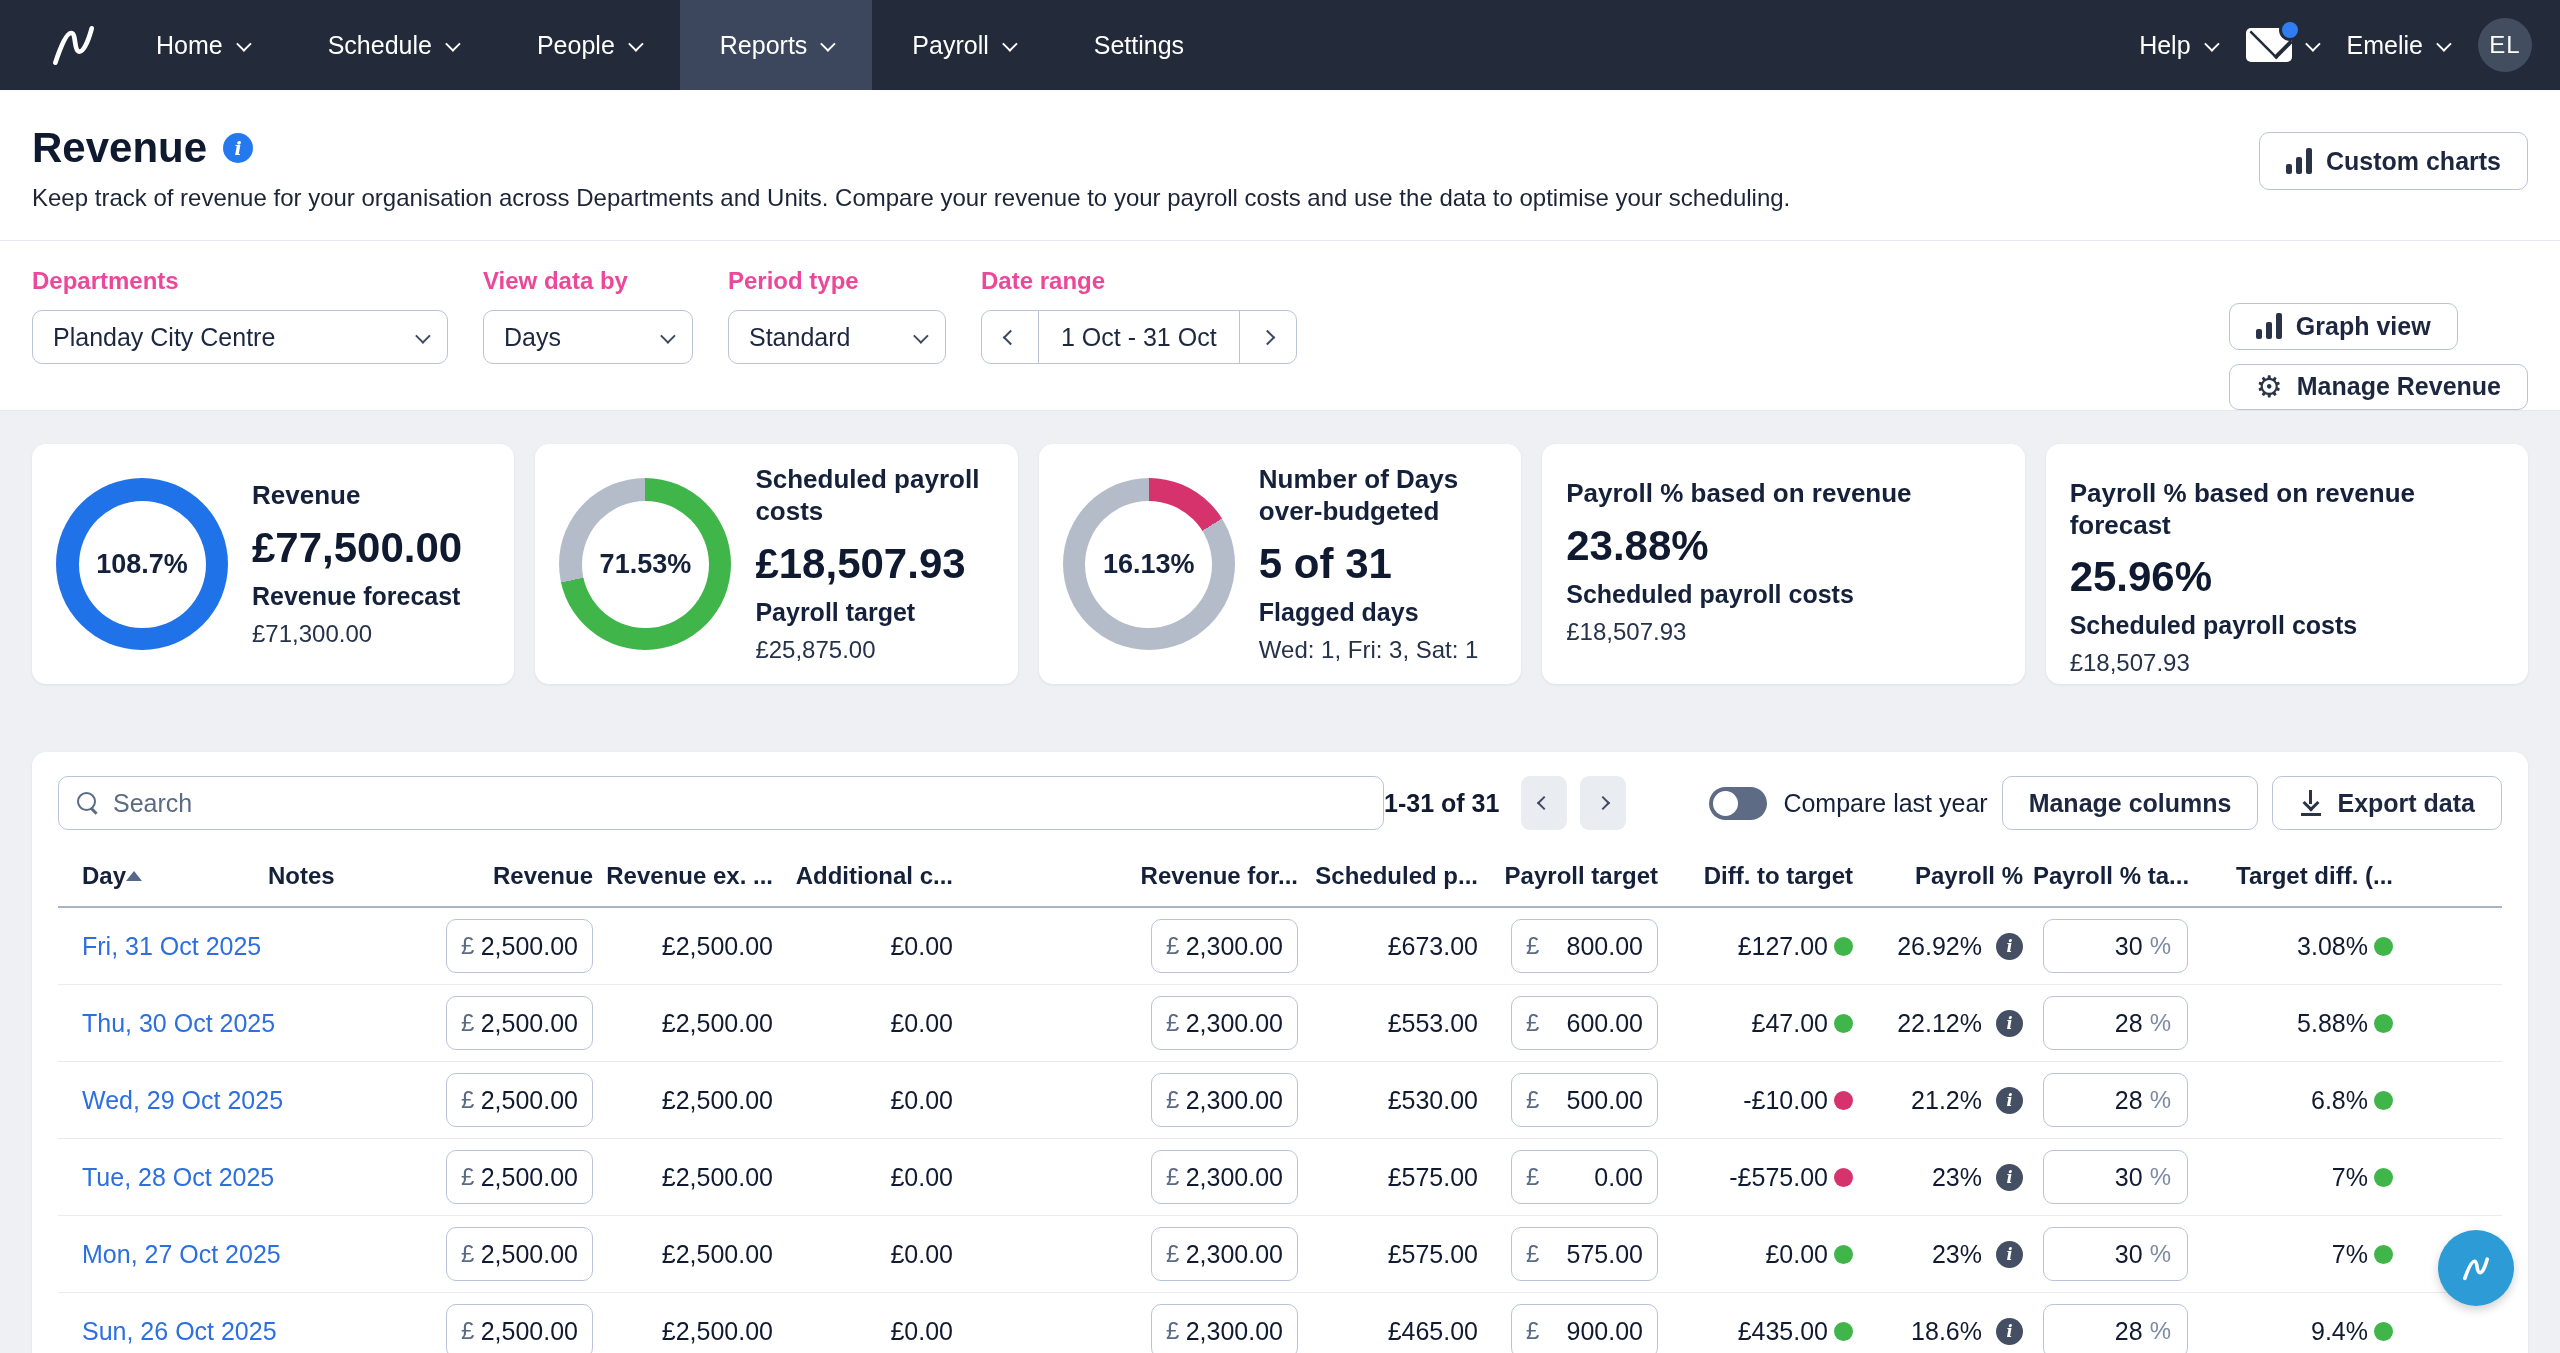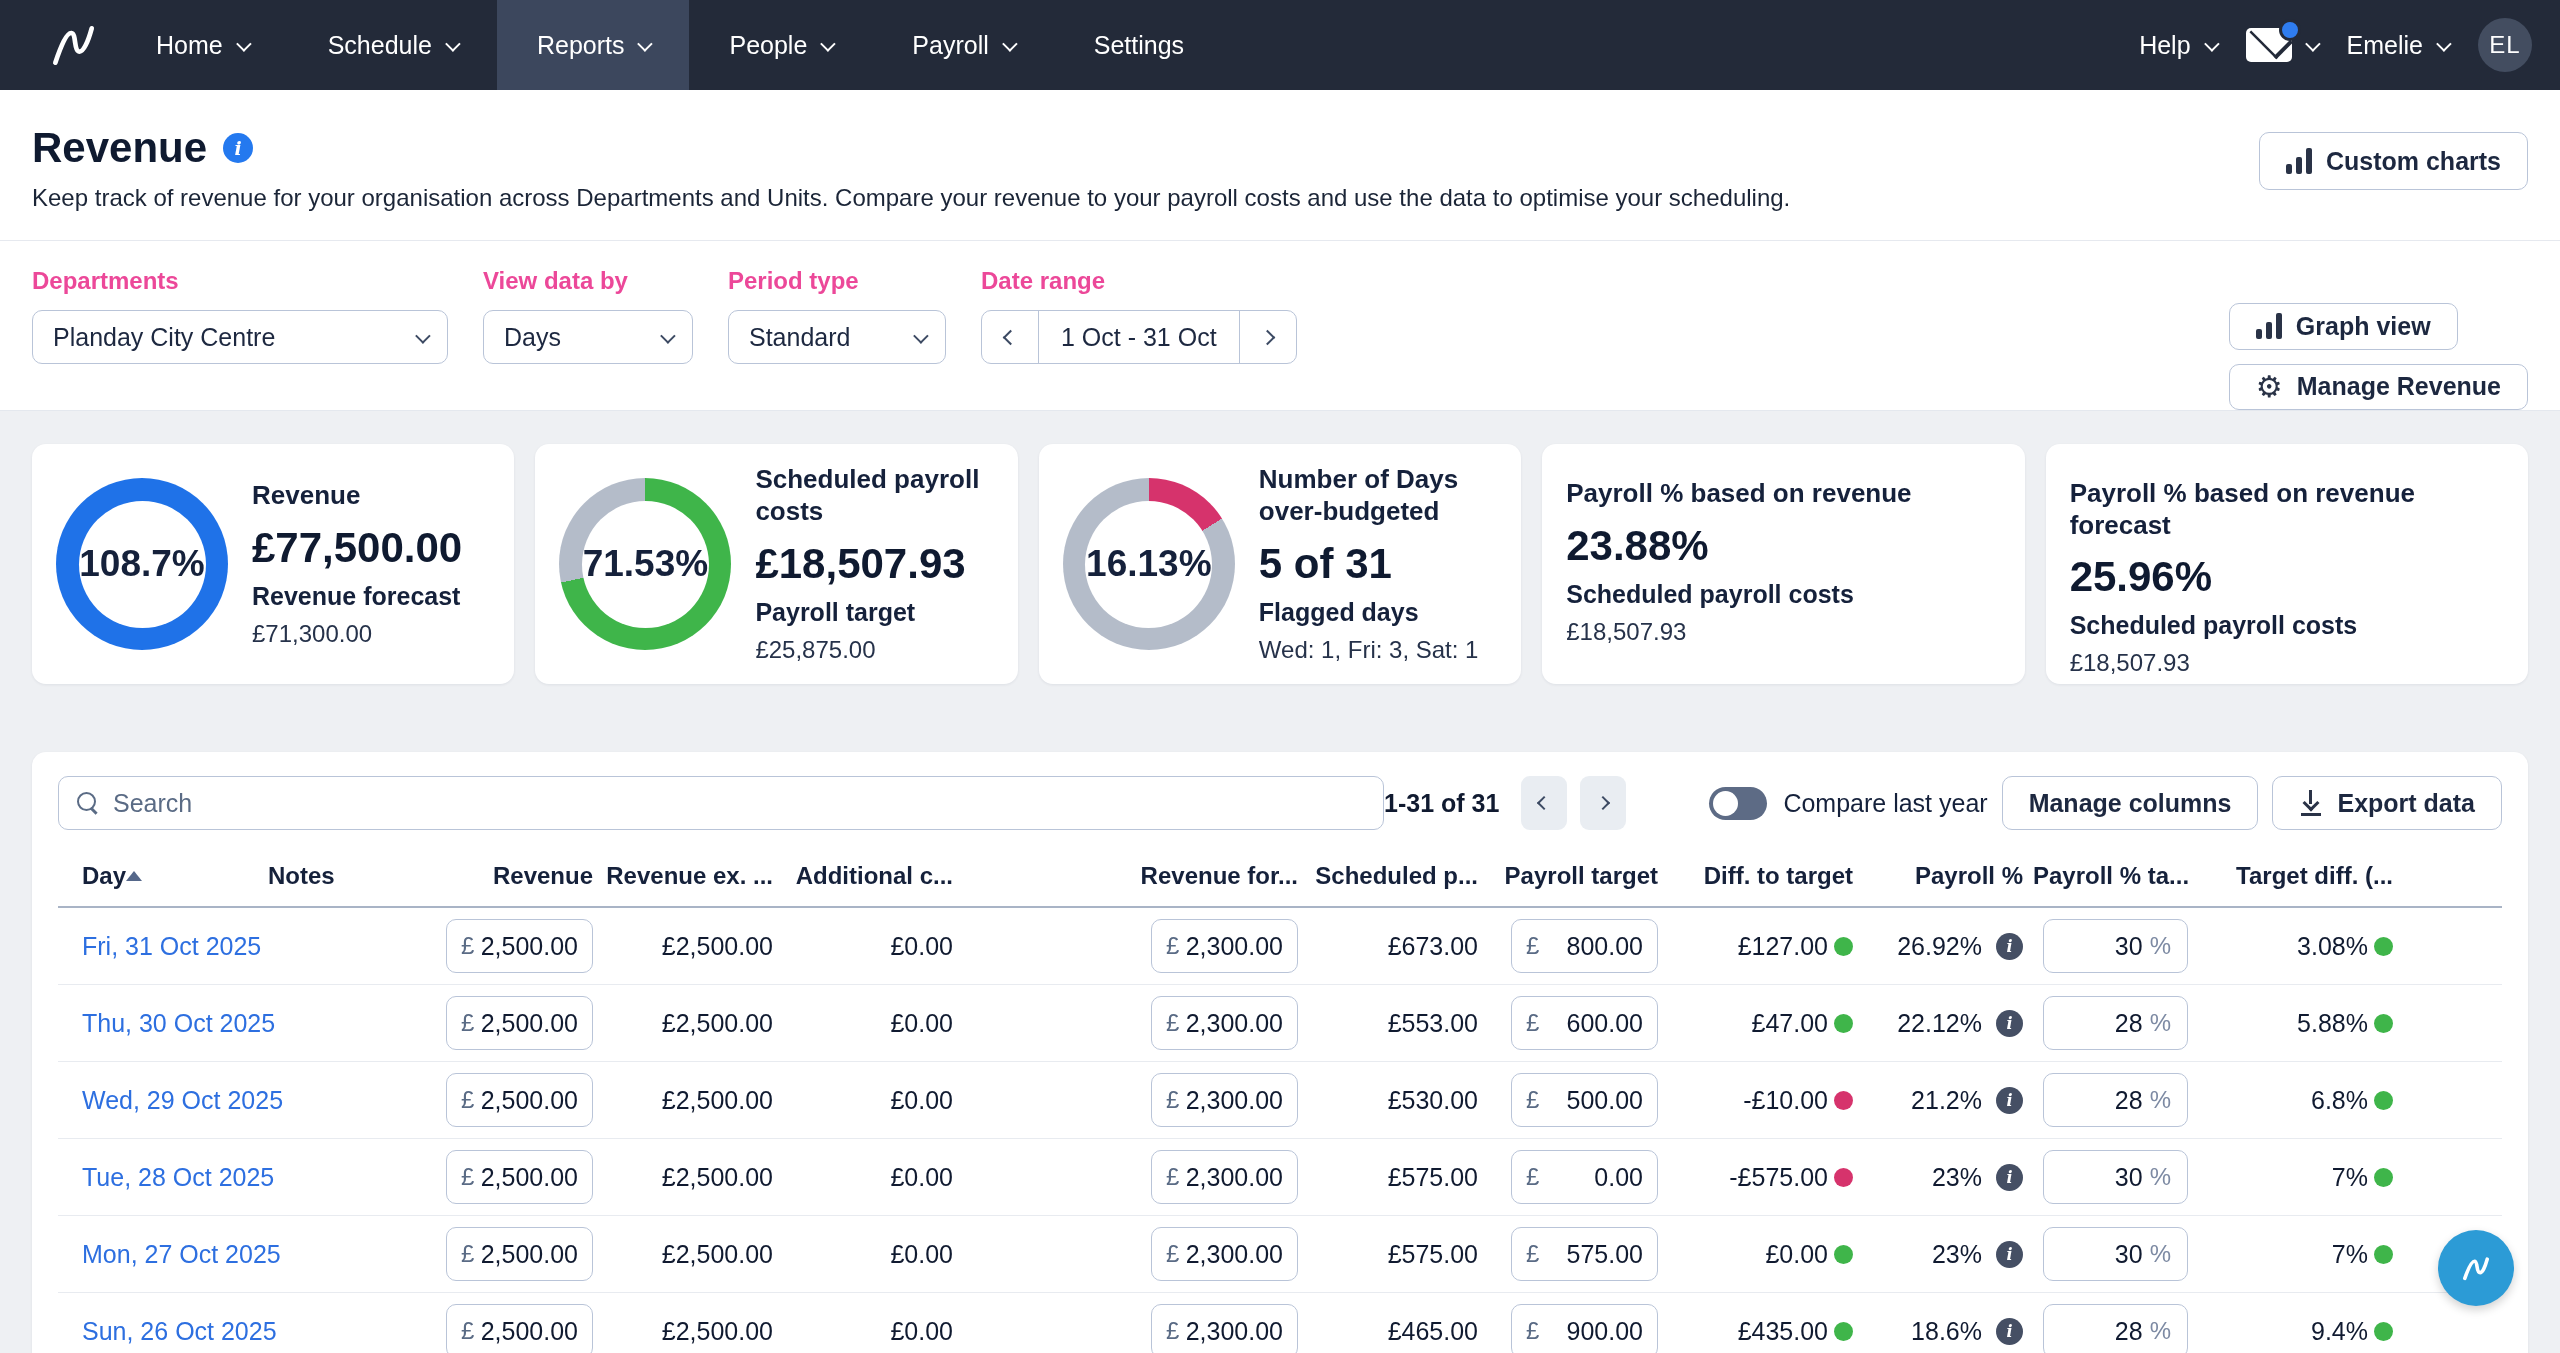--- a/index.html
+++ b/index.html
@@ -45,21 +45,21 @@
   .date-range { display:flex; border:1.5px solid #b9c4d8; border-radius:10px; overflow:hidden; height:54px; background:#fff; }
   .dr-arrow { width:56px; display:flex; align-items:center; justify-content:center; color:#3c4a63; font-size:30px; cursor:pointer; }
   .dr-value { min-width:195px; padding:0 22px; display:flex; align-items:center; justify-content:center; border-left:1.5px solid #b9c4d8; border-right:1.5px solid #b9c4d8; font-size:25px; color:#1d2840; }
   .filters-actions { margin-left:auto; display:flex; gap:14px; align-items:flex-start; margin-top:36px;flex-direction:column; }
   .btn.h54 { height:54px; }
 
   
   .cards { position:absolute; top:444px; left:32px; right:32px; display:flex; gap:21px; }
   .card { flex:1; background:#fff; border-radius:14px; height:240px; box-shadow:0 1px 3px rgba(20,30,60,.07); padding:24px 24px; display:flex; align-items:center; gap:24px; }
   .donut { width:172px; height:172px; min-width:172px; border-radius:50%; display:flex; align-items:center; justify-content:center; }
-  .donut-hole { width:127px; height:127px; background:#fff; border-radius:50%; display:flex; align-items:center; justify-content:center; font-size:37px; font-weight:600; color:#15213b; }
+  .donut-hole { width:127px; height:127px; background:#fff; border-radius:50%; display:flex; align-items:center; justify-content:center; font-size:27px; font-weight:600; color:#15213b; }
   .card-text { display:flex; flex-direction:column; }
   .card.no-donut { align-items:flex-start; padding-top:34px; }
   .kpi-title { font-size:26px; font-weight:700; color:#15213b; line-height:1.22; }
   .kpi-value { font-size:42px; font-weight:800; color:#0f1a30; margin:12px 0 10px; }
   .kpi-sub-label { font-size:25px; font-weight:700; color:#15213b; }
   .kpi-sub-value { font-size:24px; color:#26324a; margin-top:9px; }
 
   
   .table-card { position:absolute; top:752px; left:32px; right:32px; height:660px; background:#fff; border-radius:14px 14px 0 0; box-shadow:0 1px 3px rgba(20,30,60,.07); padding:24px 26px 0; }
   .toolbar { display:flex; align-items:center; }
@@ -120,26 +120,26 @@
     </div>
     <div class="nav-items">
       <div class="nav-item">
           <span>Home</span>
           <span class="chev"></span>
         </div>
       <div class="nav-item">
           <span>Schedule</span>
           <span class="chev"></span>
         </div>
+      <div class="nav-item">
+          <span>People</span>
+          <span class="chev"></span>
+        </div>
       <div class="nav-item active">
           <span>Reports</span>
-          <span class="chev"></span>
-        </div>
-      <div class="nav-item">
-          <span>People</span>
           <span class="chev"></span>
         </div>
       <div class="nav-item">
           <span>Payroll</span>
           <span class="chev"></span>
         </div>
       <div class="nav-item">
           <span>Settings</span>
         </div>
     </div>

